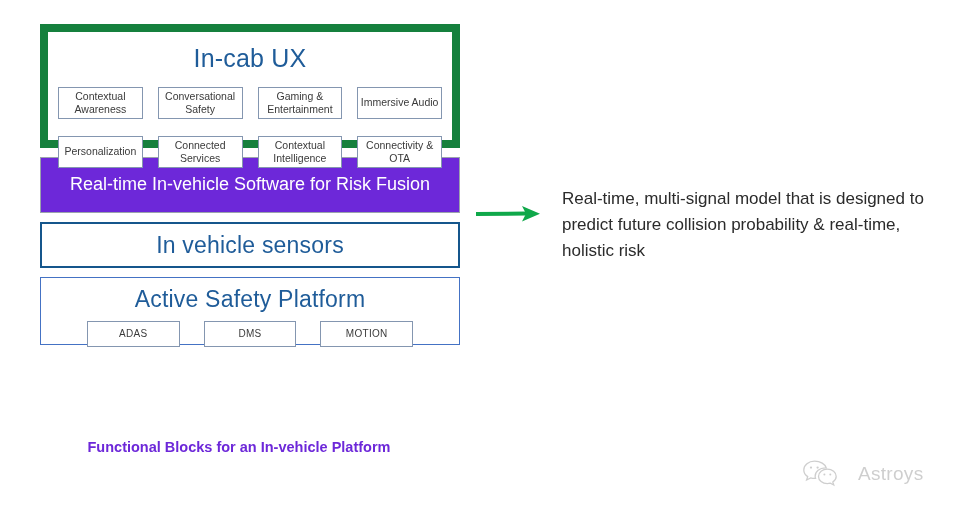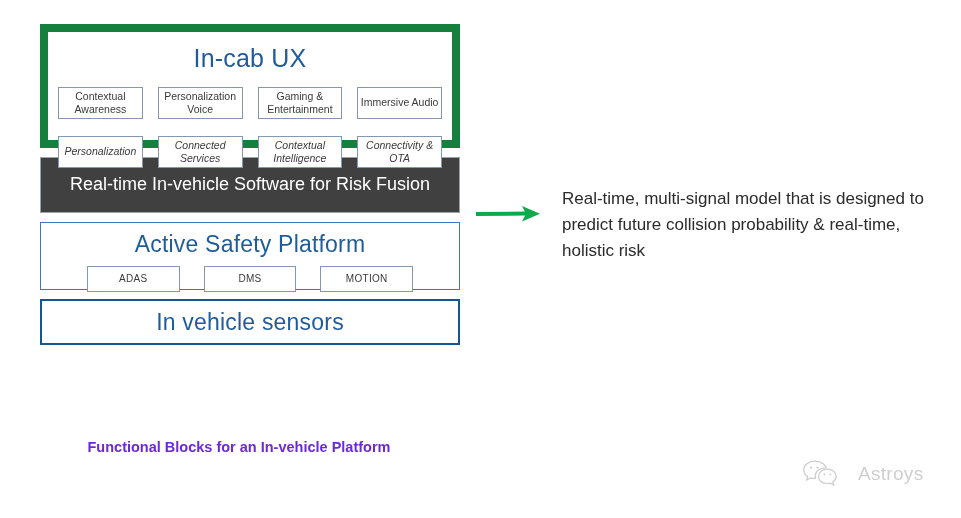--- a/index.html
+++ b/index.html
@@ -49,21 +49,20 @@
 
   .chip-row {
     display: flex;
     justify-content: space-between;
     align-items: stretch;
     gap: 15px;
     padding: 0 2px;
   }
   .chip-row + .chip-row {
     margin-top: 17px;
-    font-style: italic;
   }
 
   .chip {
     box-sizing: border-box;
     border: 1px solid #8496b0;
     background: #ffffff;
     color: #3a3a3a;
     font-size: 10.5px;
     line-height: 1.22;
     text-align: center;
@@ -74,21 +73,21 @@
     height: 32px;
     flex: 1 1 0;
   }
 
   
   #risk-fusion-banner {
     margin-top: 9px;
     box-sizing: border-box;
     width: 420px;
     height: 56px;
-    background: #404040;
+    background: #6d28d9;
     border: 1px solid #9aa3ad;
     color: #ffffff;
     display: flex;
     align-items: center;
     justify-content: center;
     text-align: center;
     font-size: 18px;
     line-height: 1.28;
     padding: 0 22px;
     font-weight: 400;
@@ -184,48 +183,48 @@
 </head>
 <body>
 
 <div id="diagram-column">
 
   <div class="panel" id="incab-panel">
     <div class="panel-title">In-cab UX</div>
 
     <div class="chip-row">
       <div class="chip">Contextual Awareness</div>
-      <div class="chip">Personalization Voice</div>
+      <div class="chip">Conversational Safety</div>
       <div class="chip">Gaming &amp; Entertainment</div>
       <div class="chip">Immersive Audio</div>
     </div>
 
     <div class="chip-row">
       <div class="chip">Personalization</div>
       <div class="chip">Connected Services</div>
       <div class="chip">Contextual Intelligence</div>
       <div class="chip">Connectivity &amp; OTA</div>
     </div>
   </div>
 
   <div class="panel" id="risk-fusion-banner">
     <span>Real-time In-vehicle Software for Risk Fusion</span>
+  </div>
+
+  <div class="panel" id="sensors-panel">
+    <div class="panel-title">In vehicle sensors</div>
   </div>
 
   <div class="panel" id="active-safety-panel">
     <div class="panel-title">Active Safety Platform</div>
     <div class="chip-row small">
       <div class="chip small">ADAS</div>
       <div class="chip small">DMS</div>
       <div class="chip small">MOTION</div>
     </div>
-  </div>
-
-  <div class="panel" id="sensors-panel">
-    <div class="panel-title">In vehicle sensors</div>
   </div>
 
 </div>
 
 <div id="diagram-caption">Functional Blocks for an In-vehicle Platform</div>
 
 <svg id="flow-arrow" viewBox="0 0 70 28">
   <line x1="2" y1="14" x2="52" y2="13.5" stroke="#0fa84a" stroke-width="4"></line>
   <polygon points="48,6 66,13.8 48,21.5 52,13.8" fill="#0fa84a"></polygon>
 </svg>

